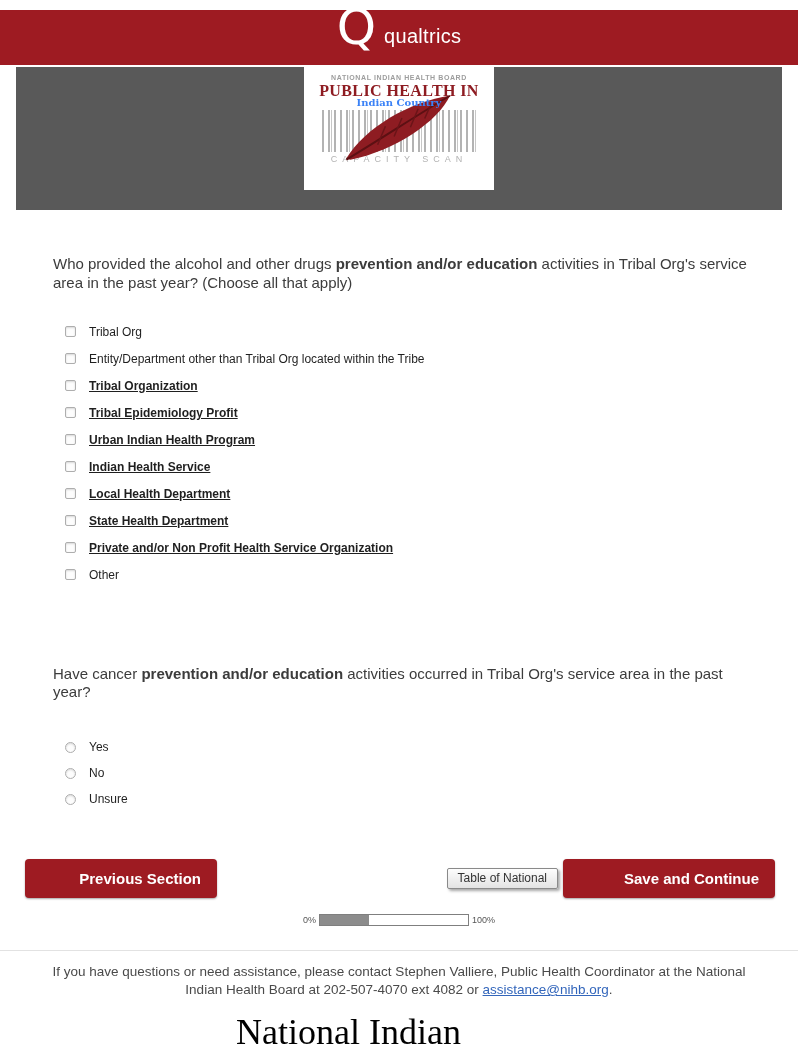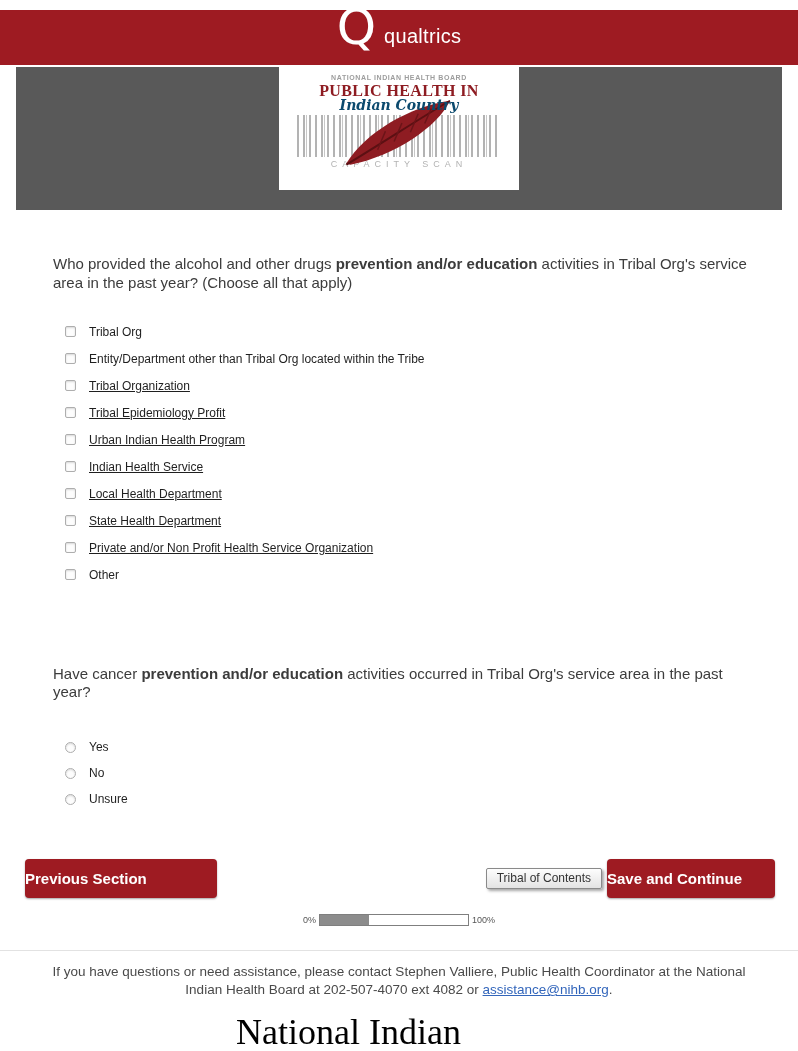--- a/index.html
+++ b/index.html
@@ -47,21 +47,21 @@
     margin: 2px 16px 0 16px;
     height: 143px;
     background: #595959;
     position: relative;
   }
   .logo-box {
     position: absolute;
     top: 0;
     left: 50%;
     transform: translateX(-50%);
-    width: 240px;
+    width: 190px;
     height: 123px;
     background: #ffffff;
     text-align: center;
     padding-top: 7px;
   }
   .logo-org {
     font-size: 7px;
     letter-spacing: 0.6px;
     color: #9d9d9d;
     font-weight: bold;
@@ -69,24 +69,23 @@
   .logo-title {
     font-family: "Liberation Serif", serif;
     font-size: 16px;
     font-weight: bold;
     color: #8e1c22;
     letter-spacing: 0.4px;
     margin-top: 1px;
   }
   .logo-script {
     font-family: "DejaVu Serif", serif;
-    font-style: italic;
     font-weight: bold;
-    font-size: 14px;
-    color: #0c4a6e;
+    font-size: 10px;
+    color: #3b82f6;
     margin-top: -3px;
     position: relative;
     z-index: 3;
   }
   .barcode-wrap { position: relative; height: 48px; margin: -4px 18px 0 18px; }
   .barcode {
     position: absolute; inset: 6px 0 0 0;
     background-color: #fff;
     background-image:
       repeating-linear-gradient(90deg, #b3b3b3 0 2px, rgba(0,0,0,0) 2px 6px),
@@ -112,47 +111,47 @@
     width: 11px; height: 11px;
     border: 1px solid #aeaeae;
     background: #fdfdfd;
     border-radius: 2px;
     margin: 0 13px 0 0;
     box-shadow: inset 0 1px 2px rgba(0,0,0,0.15);
     flex: 0 0 auto;
   }
   .choice-row input[type=radio] { border-radius: 50%; }
   .choice-label { font-size: 12px; color: #1f1f1f; }
-  .choice-label.linked { text-decoration: underline; font-weight: normal; }
+  .choice-label.linked { text-decoration: underline; font-weight: bold; }
 
   .q2 { margin-top: 82px; }
   .radio-list { margin: 37px 0 0 20px; }
   .radio-list .choice-row { margin-bottom: 10px; }
 
   
   .buttons-row {
     margin: 52px -22px 0 -20px;
     display: flex;
     align-items: center;
   }
   .nav-btn {
     background: #9e1b22;
     color: #ffffff;
     border: none;
     border-radius: 4px;
     font-family: "Liberation Sans", sans-serif;
     font-size: 15px;
     font-weight: bold;
-    padding: 11px 0;
+    padding: 11px 16px;
     cursor: pointer;
     box-shadow: 0 1px 2px rgba(0,0,0,0.35);
-    text-align: left;
+    text-align: right;
   }
   .prev-btn { width: 192px; }
-  .save-btn { width: 168px; }
+  .save-btn { width: 212px; }
   .right-group { margin-left: auto; display: flex; align-items: center; gap: 5px; }
   .toc-btn {
     font-family: "Liberation Sans", sans-serif;
     font-size: 12px;
     color: #333;
     background: linear-gradient(#fdfdfd, #e3e3e3);
     border: 1px solid #8a8a8a;
     border-radius: 2px;
     padding: 2px 10px 3px 10px;
     cursor: pointer;
@@ -297,21 +296,21 @@
       </div>
       <div class="choice-row">
         <input type="radio" name="q2" style="">
         <span class="choice-label">Unsure</span>
       </div>
     </div>
 
     <div class="buttons-row">
       <button class="nav-btn prev-btn">Previous Section</button>
       <div class="right-group">
-        <button class="toc-btn">Tribal of Contents</button>
+        <button class="toc-btn">Table of National</button>
         <button class="nav-btn save-btn">Save and Continue</button>
       </div>
     </div>
 
     <div class="progress-row">
       <span class="progress-label">0%</span>
       <div class="progress-track">
         <div class="progress-fill" style="width: 33%;"></div>
       </div>
       <span class="progress-label">100%</span>

